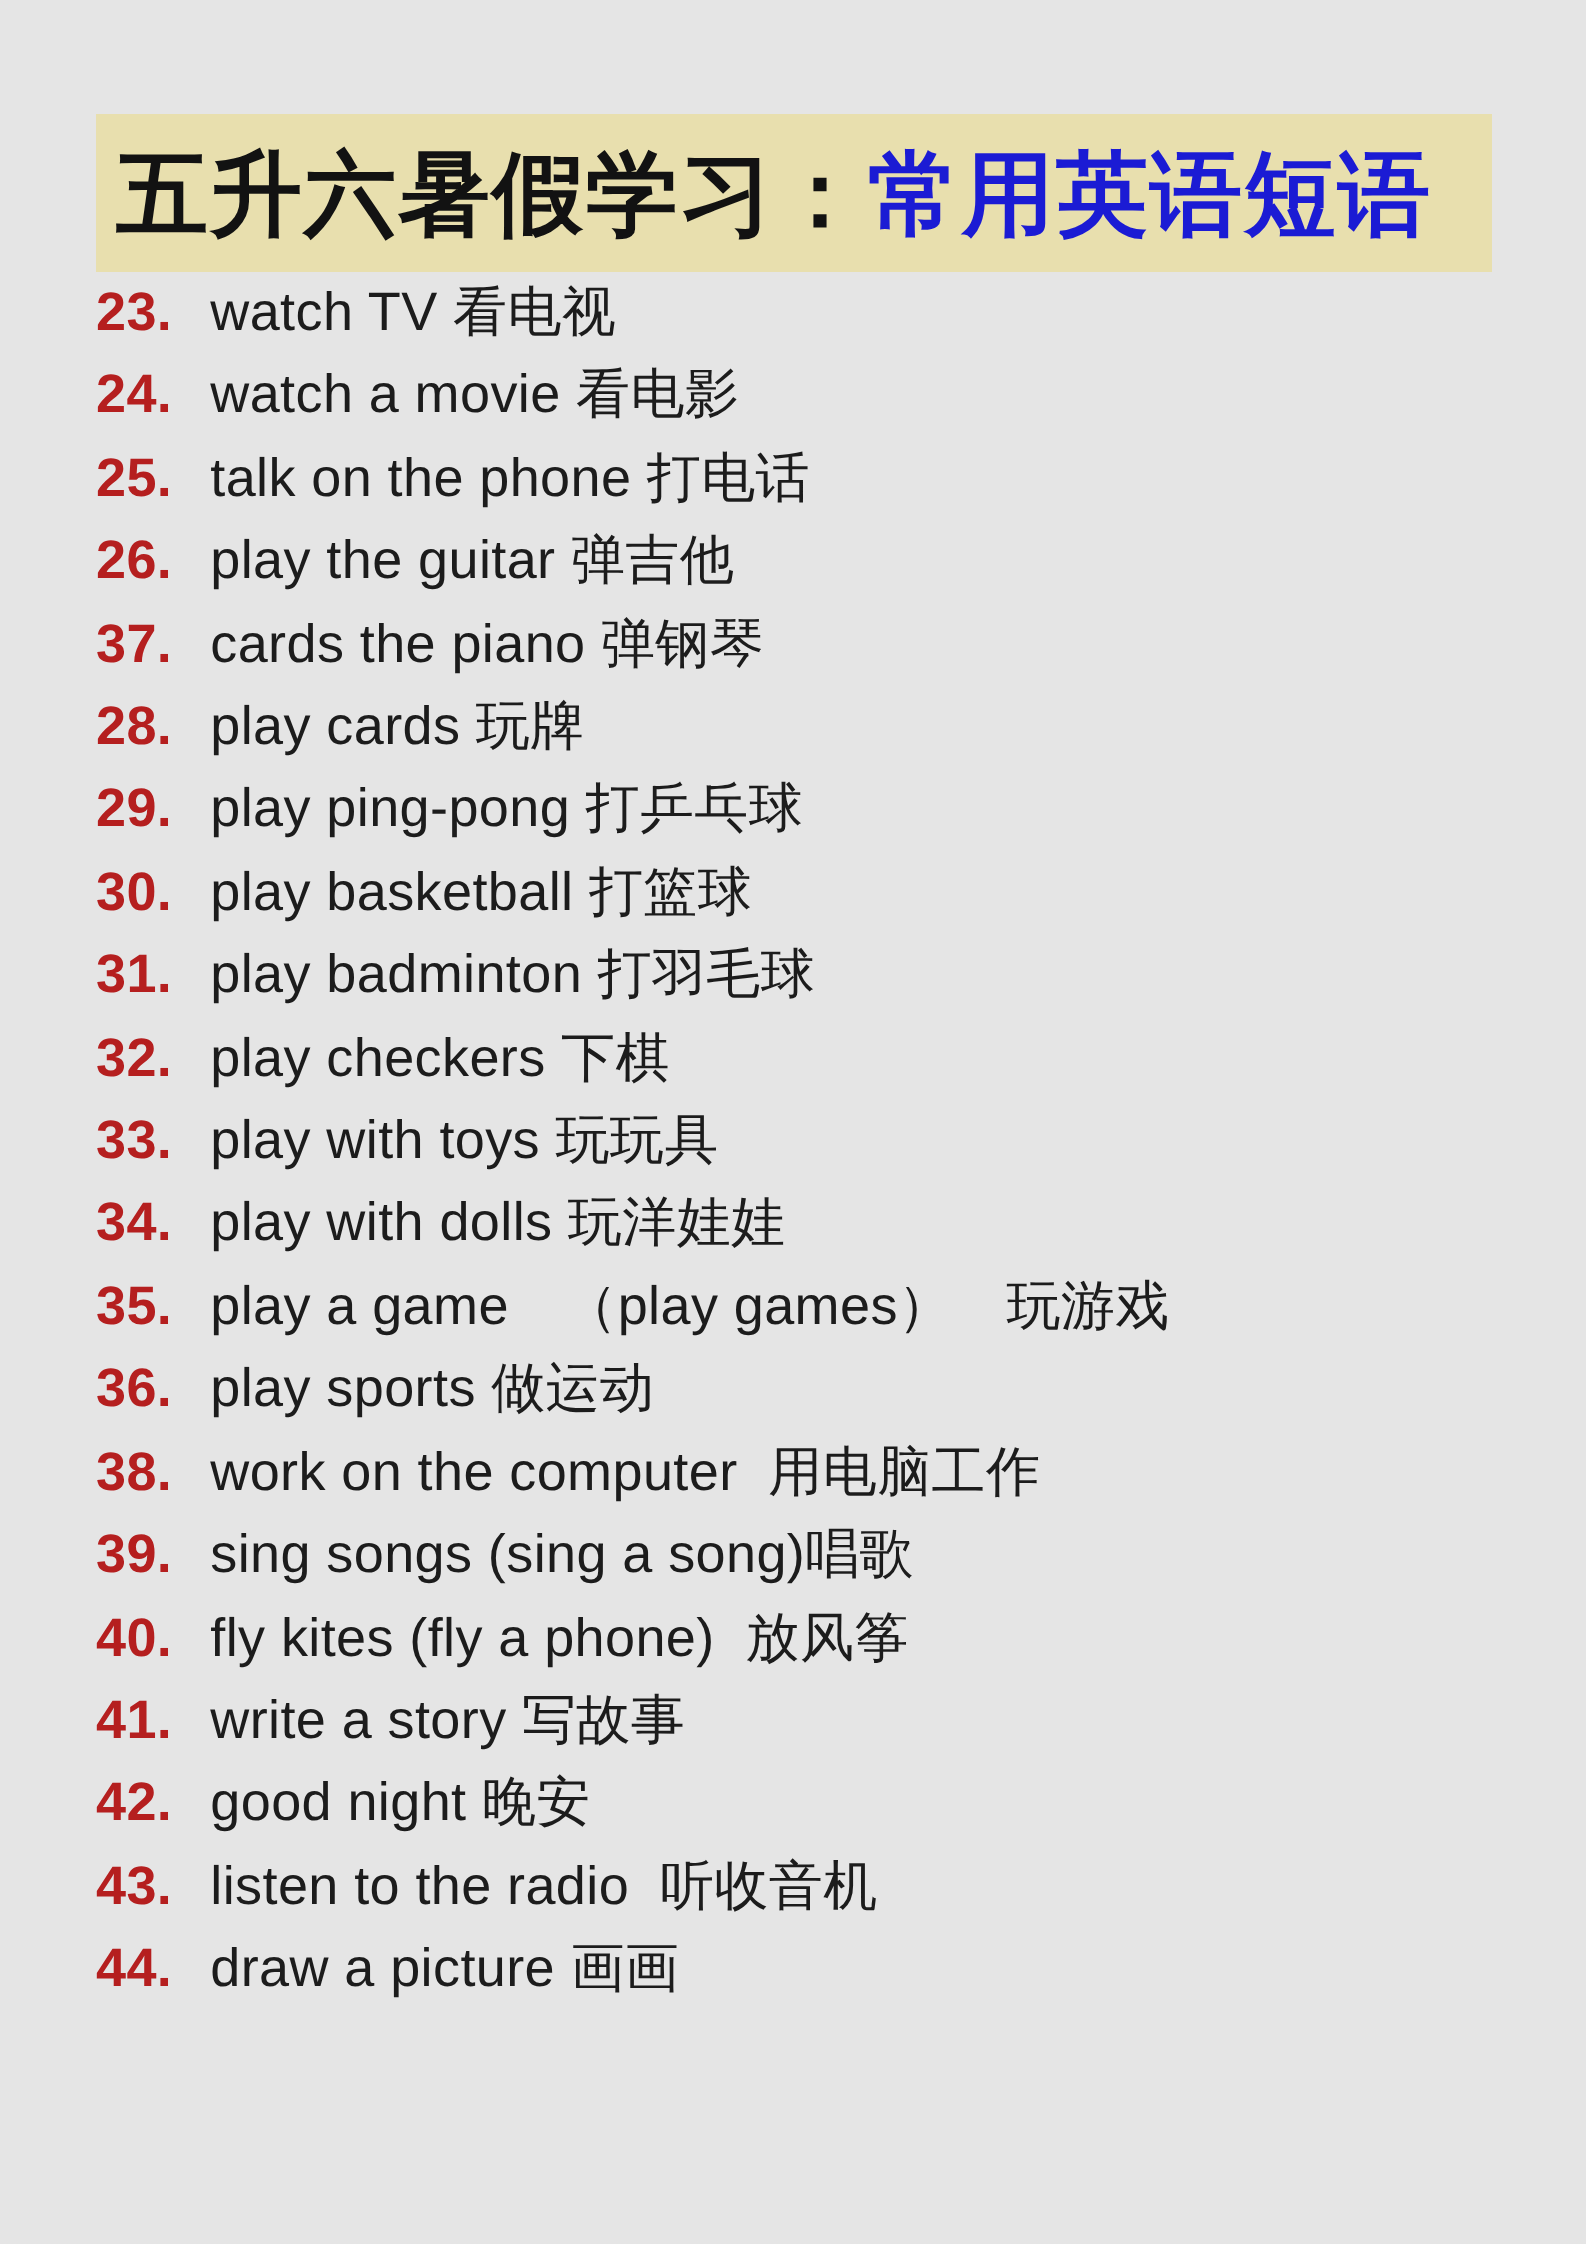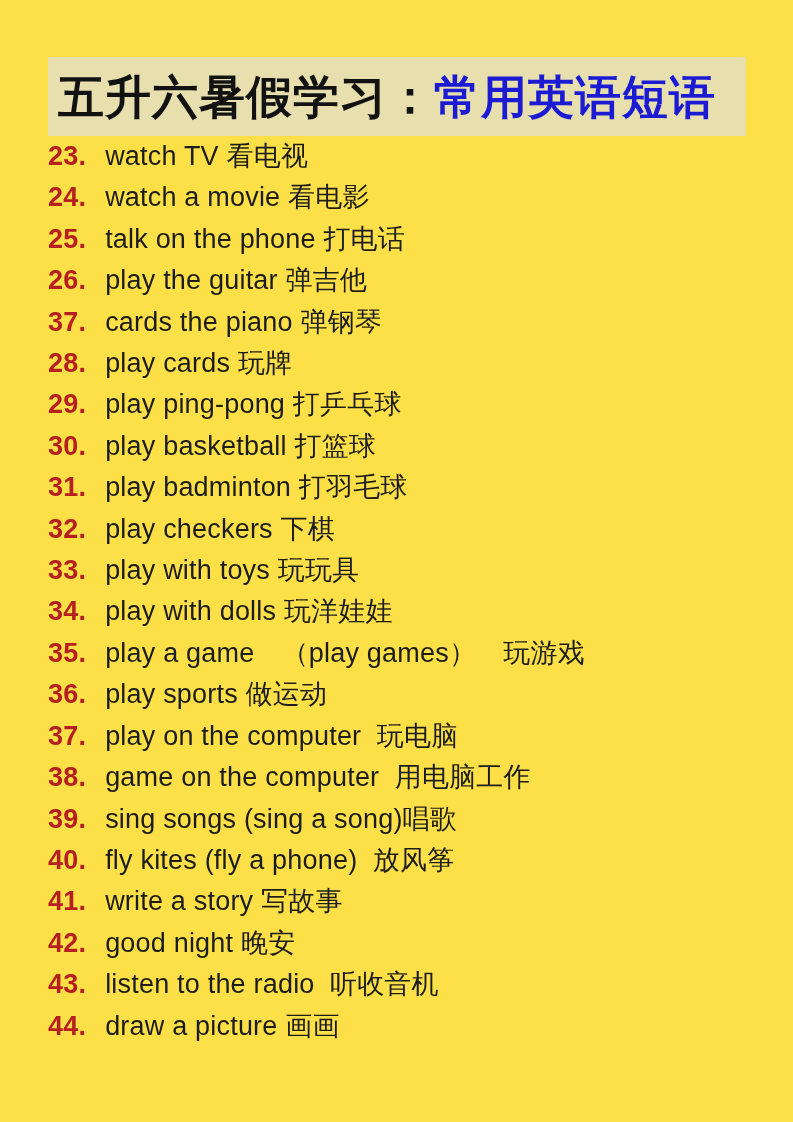--- a/index.html
+++ b/index.html
@@ -4,21 +4,21 @@
 <style>
   html, body {
     margin: 0;
     padding: 0;
     background: #ffffff;
   }
   .page {
     position: relative;
     width: 793px;
     height: 1122px;
-    background: #fde047;
+    background: #e5e5e5;
     overflow: hidden;
     font-family: "Liberation Sans", "DejaVu Sans", sans-serif;
   }
   .title-band {
     position: absolute;
     left: 48px;
     top: 57px;
     width: 698px;
     height: 79px;
     background: #e8dfae;
@@ -88,23 +88,22 @@
     <div class="phrase-item"><span class="phrase-num">32.</span><span class="phrase-text">play checkers 下棋</span></div>
 
     <div class="phrase-item"><span class="phrase-num">33.</span><span class="phrase-text">play with toys 玩玩具</span></div>
 
     <div class="phrase-item"><span class="phrase-num">34.</span><span class="phrase-text">play with dolls 玩洋娃娃</span></div>
 
     <div class="phrase-item"><span class="phrase-num">35.</span><span class="phrase-text">play a game　（play games）　玩游戏</span></div>
 
     <div class="phrase-item"><span class="phrase-num">36.</span><span class="phrase-text">play sports 做运动</span></div>
 
-    <div class="phrase-item"><span class="phrase-num">37.</span><span class="phrase-text">play on the computer  玩电脑</span></div>
 
-    <div class="phrase-item"><span class="phrase-num">38.</span><span class="phrase-text">game on the computer  用电脑工作</span></div>
+    <div class="phrase-item"><span class="phrase-num">38.</span><span class="phrase-text">work on the computer  用电脑工作</span></div>
 
     <div class="phrase-item"><span class="phrase-num">39.</span><span class="phrase-text">sing songs (sing a song)唱歌</span></div>
 
     <div class="phrase-item"><span class="phrase-num">40.</span><span class="phrase-text">fly kites (fly a phone)  放风筝</span></div>
 
     <div class="phrase-item"><span class="phrase-num">41.</span><span class="phrase-text">write a story 写故事</span></div>
 
     <div class="phrase-item"><span class="phrase-num">42.</span><span class="phrase-text">good night 晚安</span></div>
 
     <div class="phrase-item"><span class="phrase-num">43.</span><span class="phrase-text">listen to the radio  听收音机</span></div>

